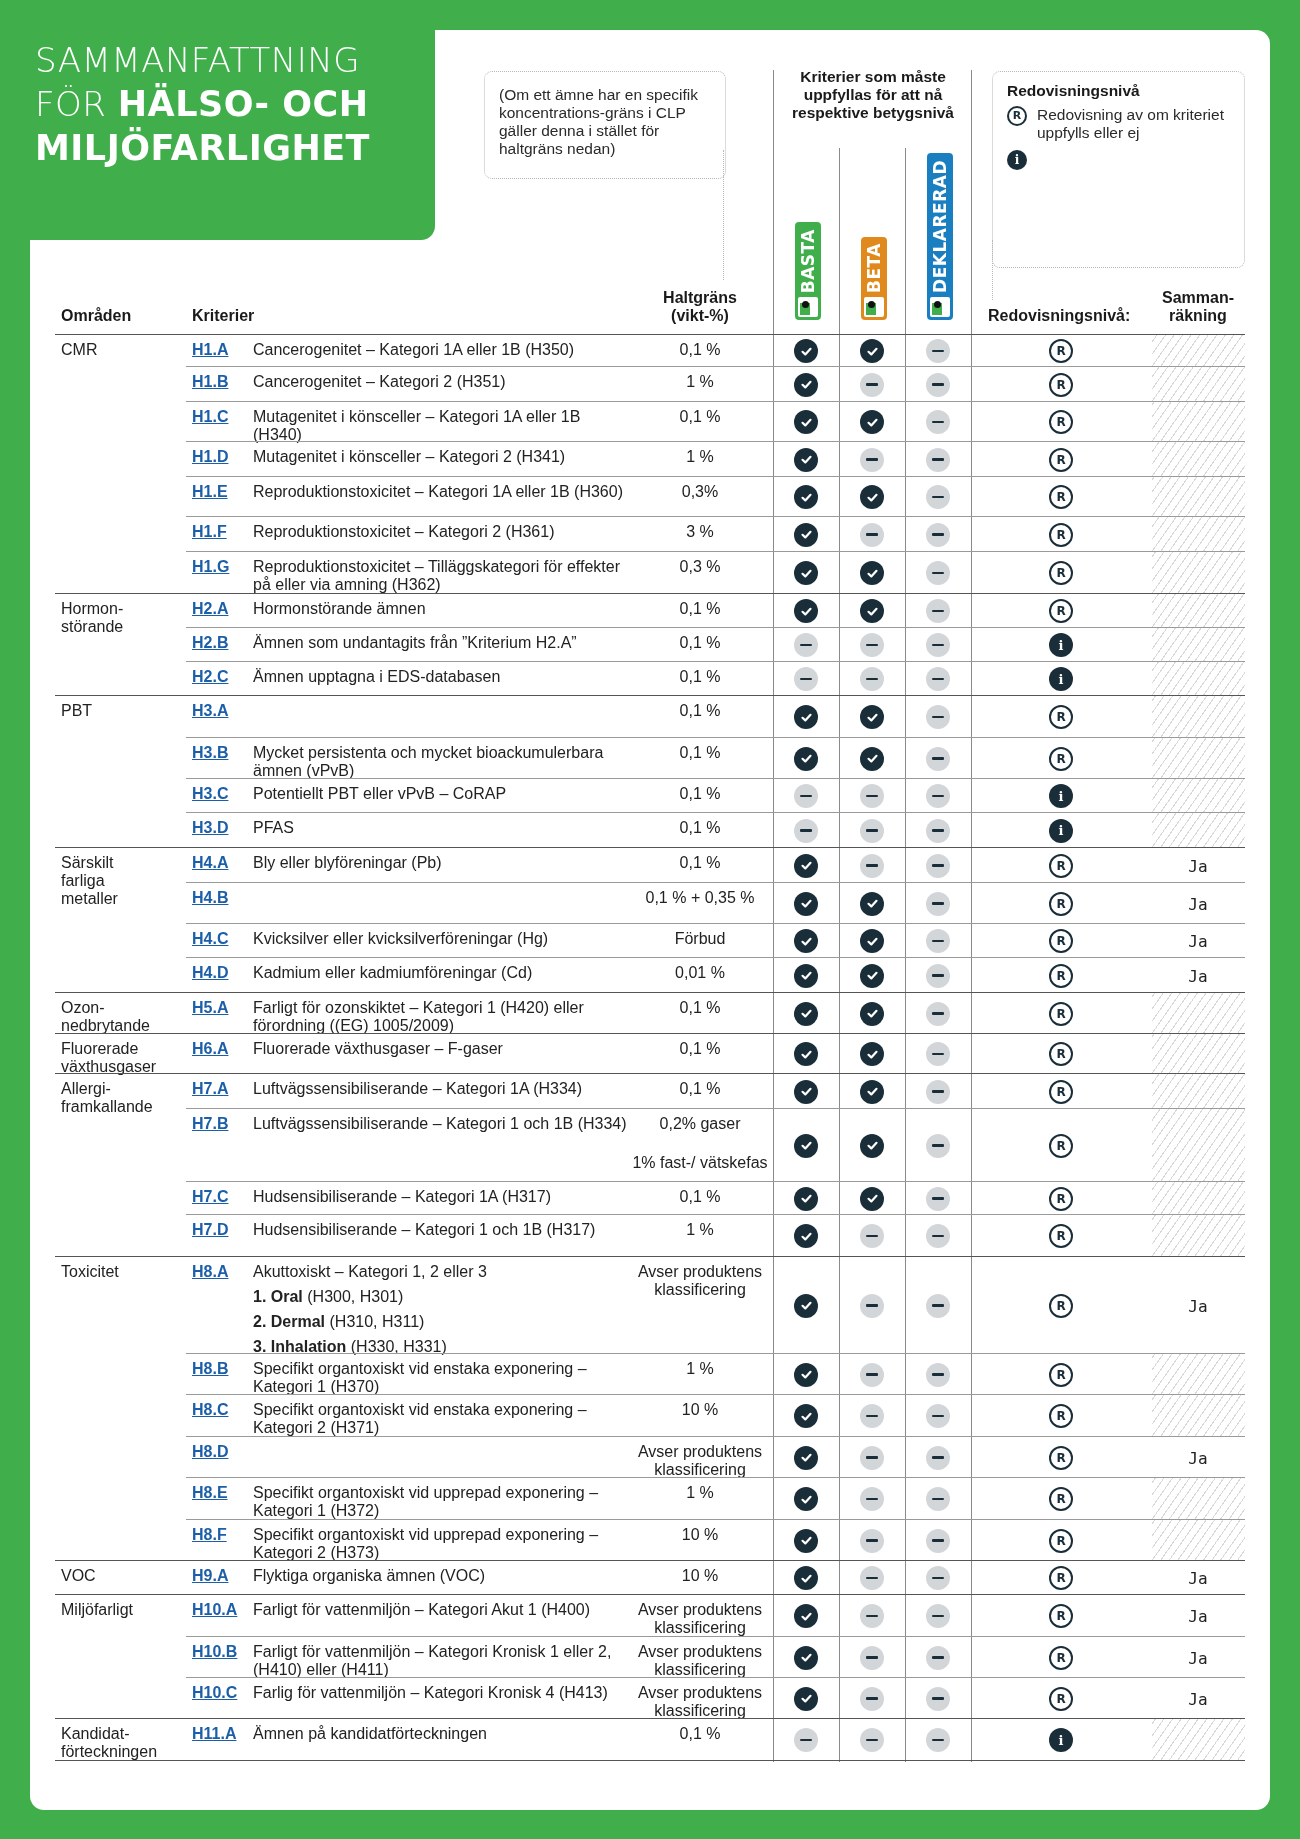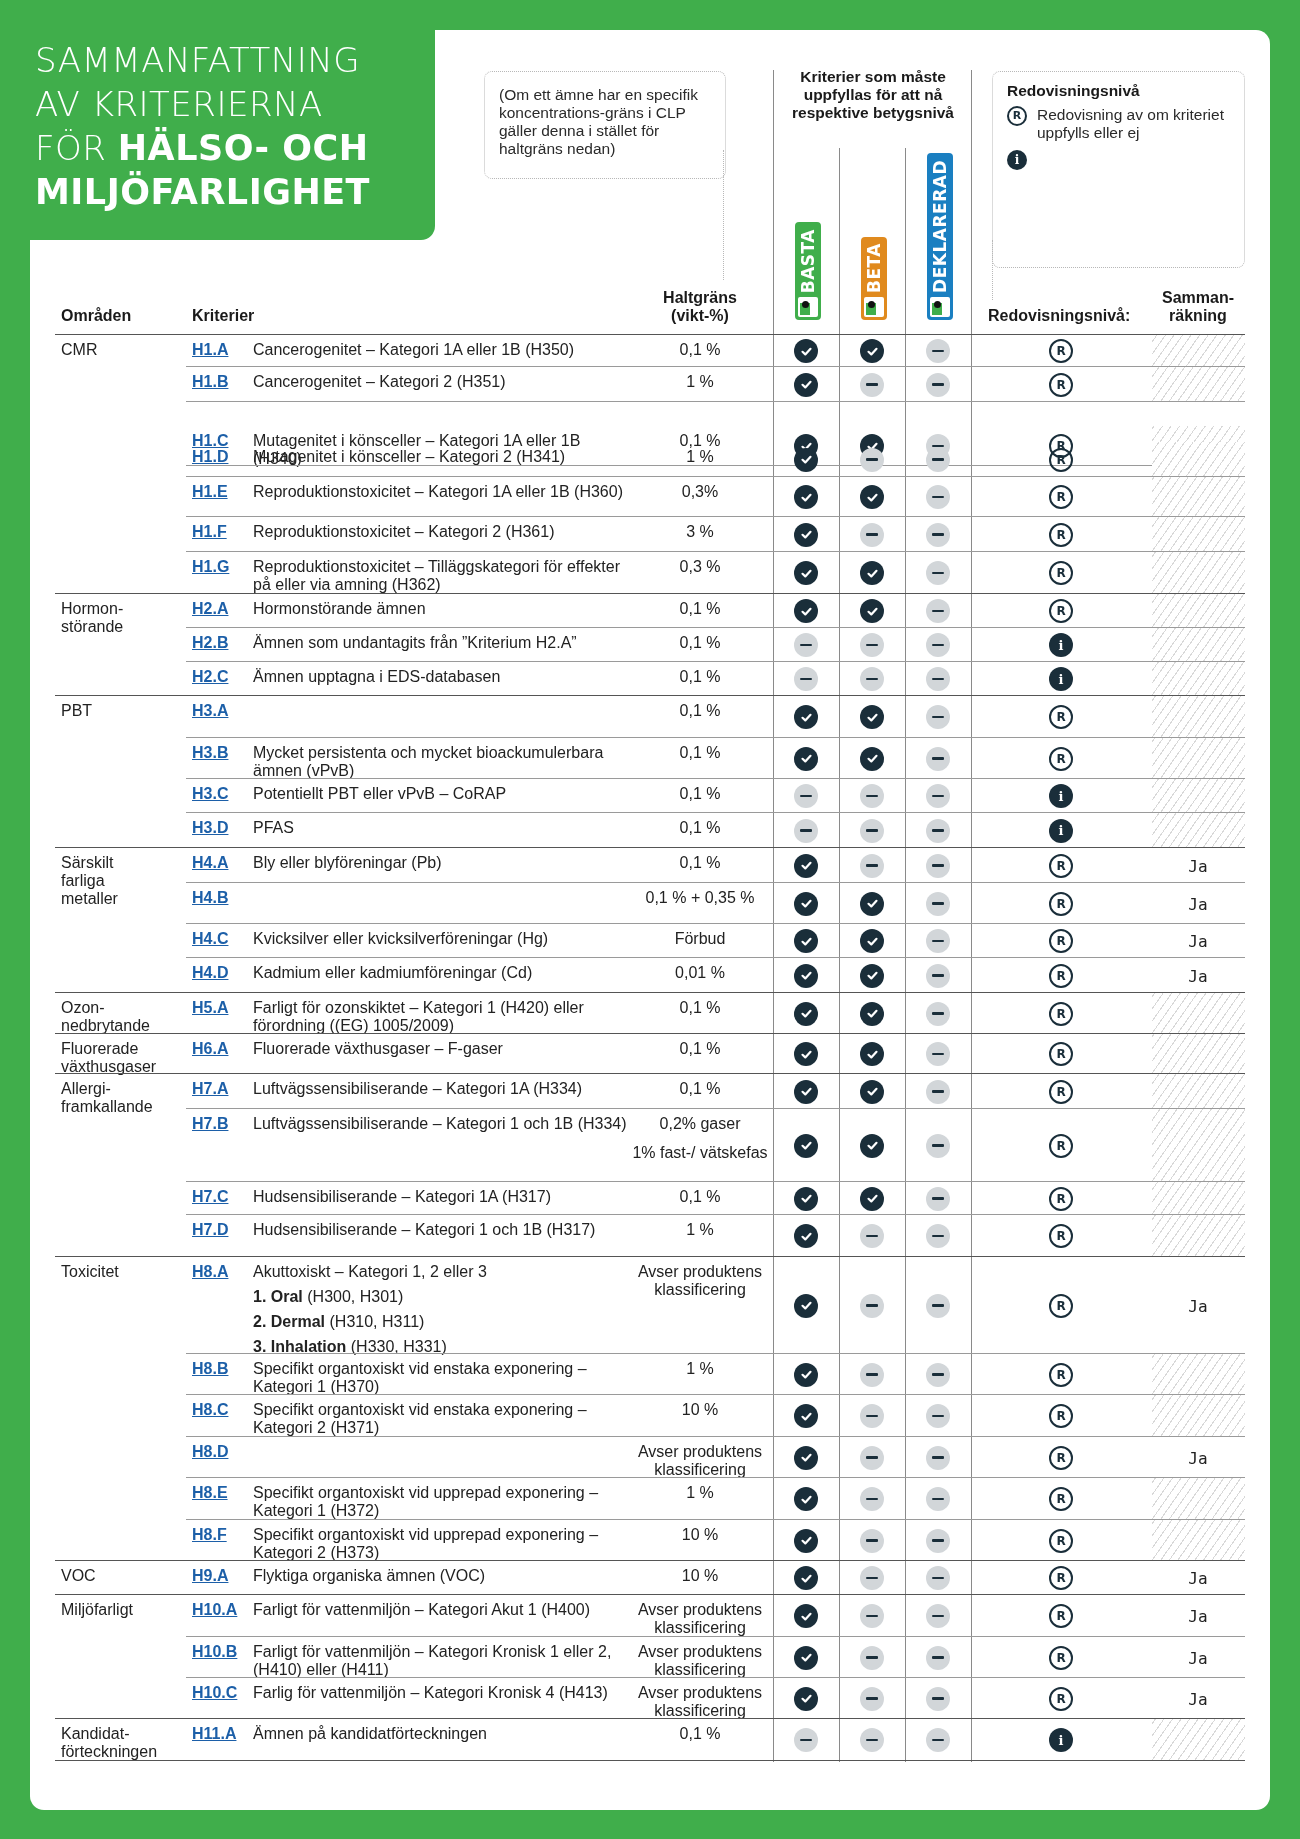--- a/index.html
+++ b/index.html
@@ -34,40 +34,39 @@
   .hline.light { border-top: 1.5px solid #9a9a9a; }
 
   .row { position: absolute; left: 0; width: 1300px; }
   .cell { position: absolute; font-size: 16px; line-height: 18px; color: #222; }
   .area { left: 61px; top: 6px; width: 120px; }
   .code { left: 192px; top: 6px; color: #1c5fa8; font-weight: 700; text-decoration: underline; }
   .crit { left: 253px; top: 6px; width: 380px; }
   .crit .sub { margin-top: 7px; }
   .crit b { font-weight: 700; }
   .halt { left: 620px; top: 6px; width: 160px; text-align: center; }
-  .halt .p2 { margin-top: 11px; }
+  .halt .p2 { margin-top: 21px; }
   .icon-cell { position: absolute; width: 24px; height: 24px; }
   .ja { position: absolute; left: 1168px; width: 60px; text-align: center; font-size: 16px; color: #222; font-family: "DejaVu Sans Mono", monospace; }
   .hatch { position: absolute; left: 1152px; width: 93px; background: repeating-linear-gradient(-55deg, #ffffff 0px, #ffffff 6px, #d8d8d8 6px, #d8d8d8 7px); }
 
   .ic-check { width: 24px; height: 24px; border-radius: 50%; background: #1a2e3a; display: flex; align-items: center; justify-content: center; }
   .ic-dash { width: 24px; height: 24px; border-radius: 50%; background: #d2d6d9; display: flex; align-items: center; justify-content: center; }
   .ic-dash::after { content: ""; width: 12px; height: 2.5px; background: #1a2e3a; border-radius: 1px; }
   .ic-r { width: 24px; height: 24px; border-radius: 50%; border: 2px solid #1a2e3a; color: #1a2e3a; font-weight: 700; font-size: 12px; display: flex; align-items: center; justify-content: center; font-family: "DejaVu Sans", sans-serif; }
   .ic-i { width: 24px; height: 24px; border-radius: 50%; background: #1a2e3a; color: #fff; font-weight: 700; font-size: 13px; display: flex; align-items: center; justify-content: center; font-family: "DejaVu Serif", serif; }
 </style>
 </head>
 <body>
 
 <div class="card"></div>
 
 <div class="title-box">
   <div class="title">
     <div class="light">SAMMANFATTNING</div>
-    <div class="light">AV KRITERIERNA</div>
     <div><span class="light">FÖR </span><span class="bold">HÄLSO- OCH</span></div>
     <div class="bold">MILJÖFARLIGHET</div>
   </div>
 </div>
 
 <div class="note-box">(Om ett ämne har en specifik koncentrations-gräns i CLP gäller denna i stället för haltgräns nedan)</div>
 <div class="note-vline"></div>
 
 <div class="kriterier-head">Kriterier som måste uppfyllas för att nå respektive betygsnivå</div>
 
@@ -172,21 +171,21 @@
         <div class="ic-dash"></div>
       </div>
       <div class="icon-cell" style="left: 926px; top: 5.5px;">
         <div class="ic-dash"></div>
       </div>
       <div class="icon-cell" style="left: 1049px; top: 5.5px;">
         <div class="ic-r">R</div>
       </div>
       <div class="hline light" style="top: 34px; left: 186px; width: 1059px;"></div>
     </div>
-    <div class="row" style="top: 426px; height: 40px; padding-left: 20px;">
+    <div class="row" style="top: 402px; height: 40px; padding-left: 20px;">
       <div class="hatch" style="top: 0px; height: 40px;"></div>
       <a class="cell code">H1.C</a>
       <div class="cell crit">
         <div>Mutagenitet i könsceller – Kategori 1A eller 1B (H340)</div>
       </div>
       <div class="cell halt">
         <div>0,1 %</div>
       </div>
       <div class="icon-cell" style="left: 794px; top: 8px;">
         <div class="ic-check">

